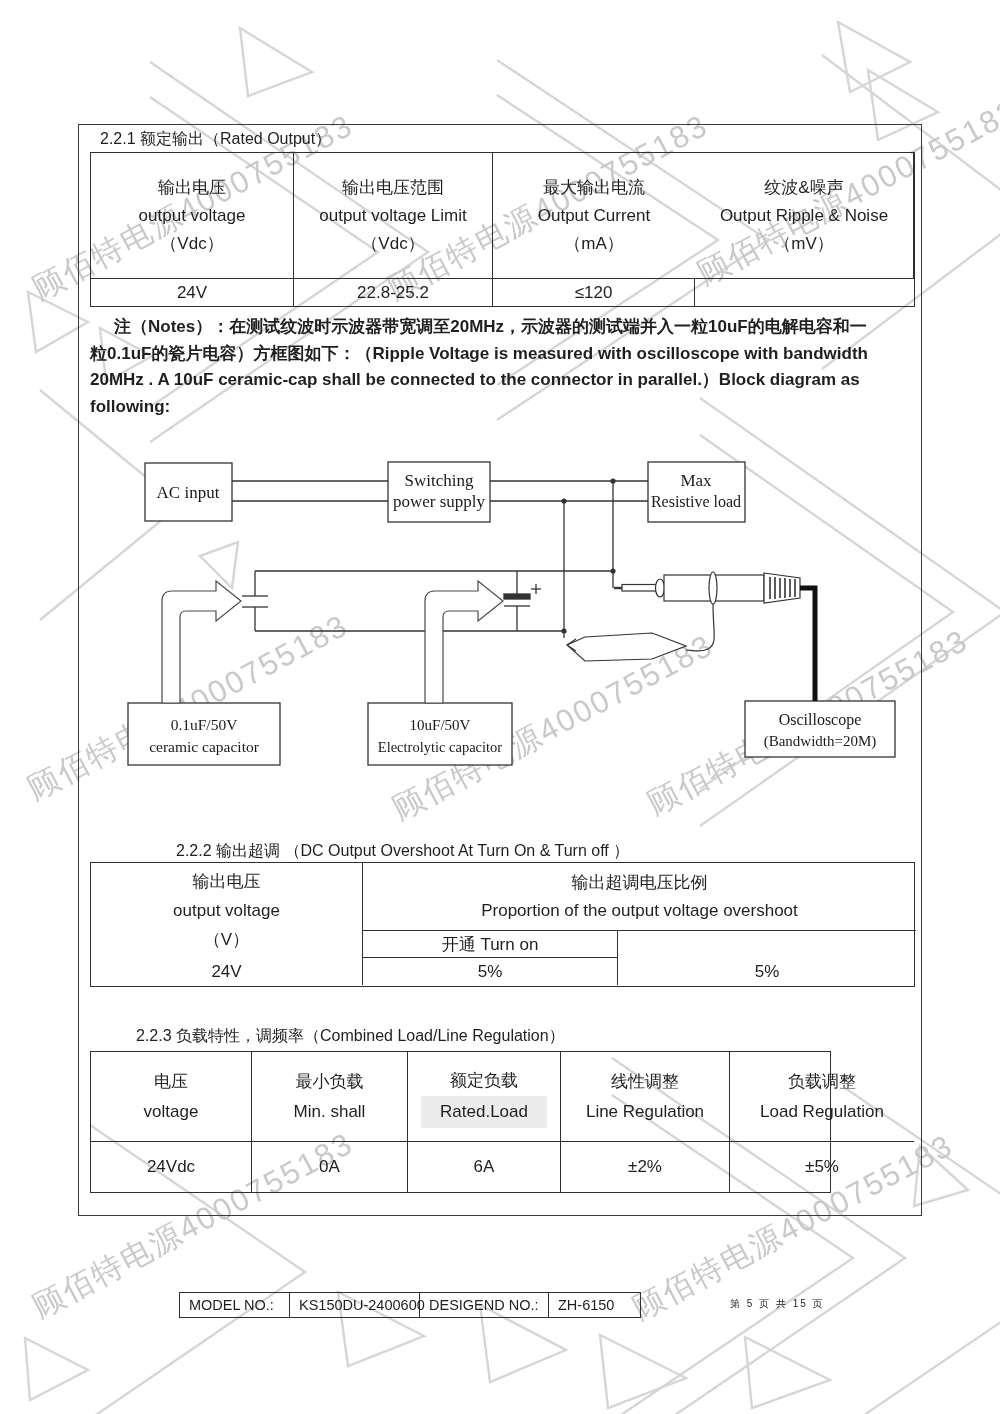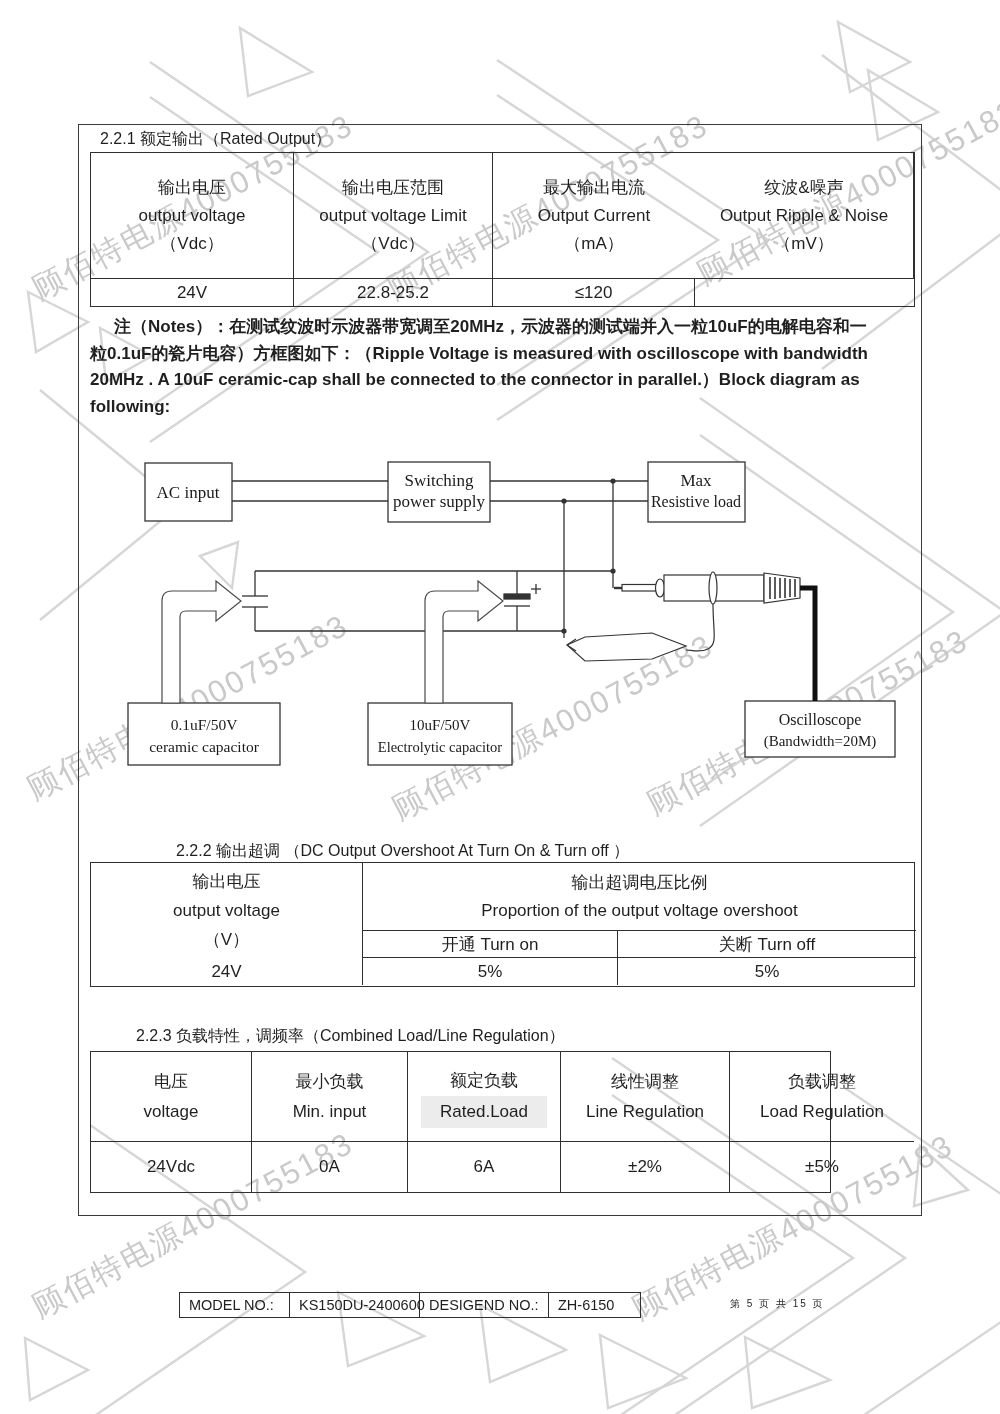--- a/index.html
+++ b/index.html
@@ -208,38 +208,37 @@
     <div class="t2cell hdr" style="left:0;top:0;width:272px;height:95px;border-right:1.3px solid #2f2f2f;flex-direction:column;line-height:29px;">
       <span>输出电压</span>
       <span>output voltage</span>
       <span>（V）</span>
     </div>
     <div class="t2cell hdr" style="left:272px;top:0;width:553px;height:68px;border-bottom:1.3px solid #2f2f2f;flex-direction:column;line-height:28px;">
       <span>输出超调电压比例</span>
       <span>Proportion of the output voltage overshoot</span>
     </div>
     <div class="t2cell" style="left:272px;top:68px;width:255px;height:27px;border-right:1.3px solid #2f2f2f;border-bottom:1.3px solid #2f2f2f;">开通 Turn on</div>
-    <div class="t2cell" style="left:527px;top:68px;width:298px;height:27px;border-bottom:1.3px solid #2f2f2f;">关断 Turn off</div>
     <div class="t2cell" style="left:0;top:95px;width:272px;height:27px;border-right:1.3px solid #2f2f2f;">24V</div>
     <div class="t2cell" style="left:272px;top:95px;width:255px;height:27px;border-right:1.3px solid #2f2f2f;">5%</div>
     <div class="t2cell" style="left:527px;top:95px;width:298px;height:27px;">5%</div>
   </div>
 
 
   <div class="abs z1 sec-title" style="left:136px;top:1026px;">2.2.3 负载特性，调频率（Combined Load/Line Regulation）</div>
 
   <div class="abs z1 gtable" style="left:90px;top:1051px;width:741px;height:142px;
        grid-template-columns:161px 156px 153px 169px 184px;grid-template-rows:90px 50px;">
     <div class="cell hdr b-r b-b" style="line-height:30px;">
       <span>电压</span>
       <span>voltage</span>
     </div>
     <div class="cell hdr b-r b-b" style="line-height:30px;">
       <span>最小负载</span>
-      <span>Min. input</span>
+      <span>Min. shall</span>
     </div>
     <div class="cell hdr b-r b-b" style="line-height:30px;">
       <span>额定负载</span>
       <span class="hl">Rated.Load</span>
     </div>
     <div class="cell hdr b-r b-b" style="line-height:30px;text-align:right;">
       <span>线性调整</span>
       <span>Line Regulation</span>
     </div>
     <div class="cell hdr b-b" style="line-height:30px;">

